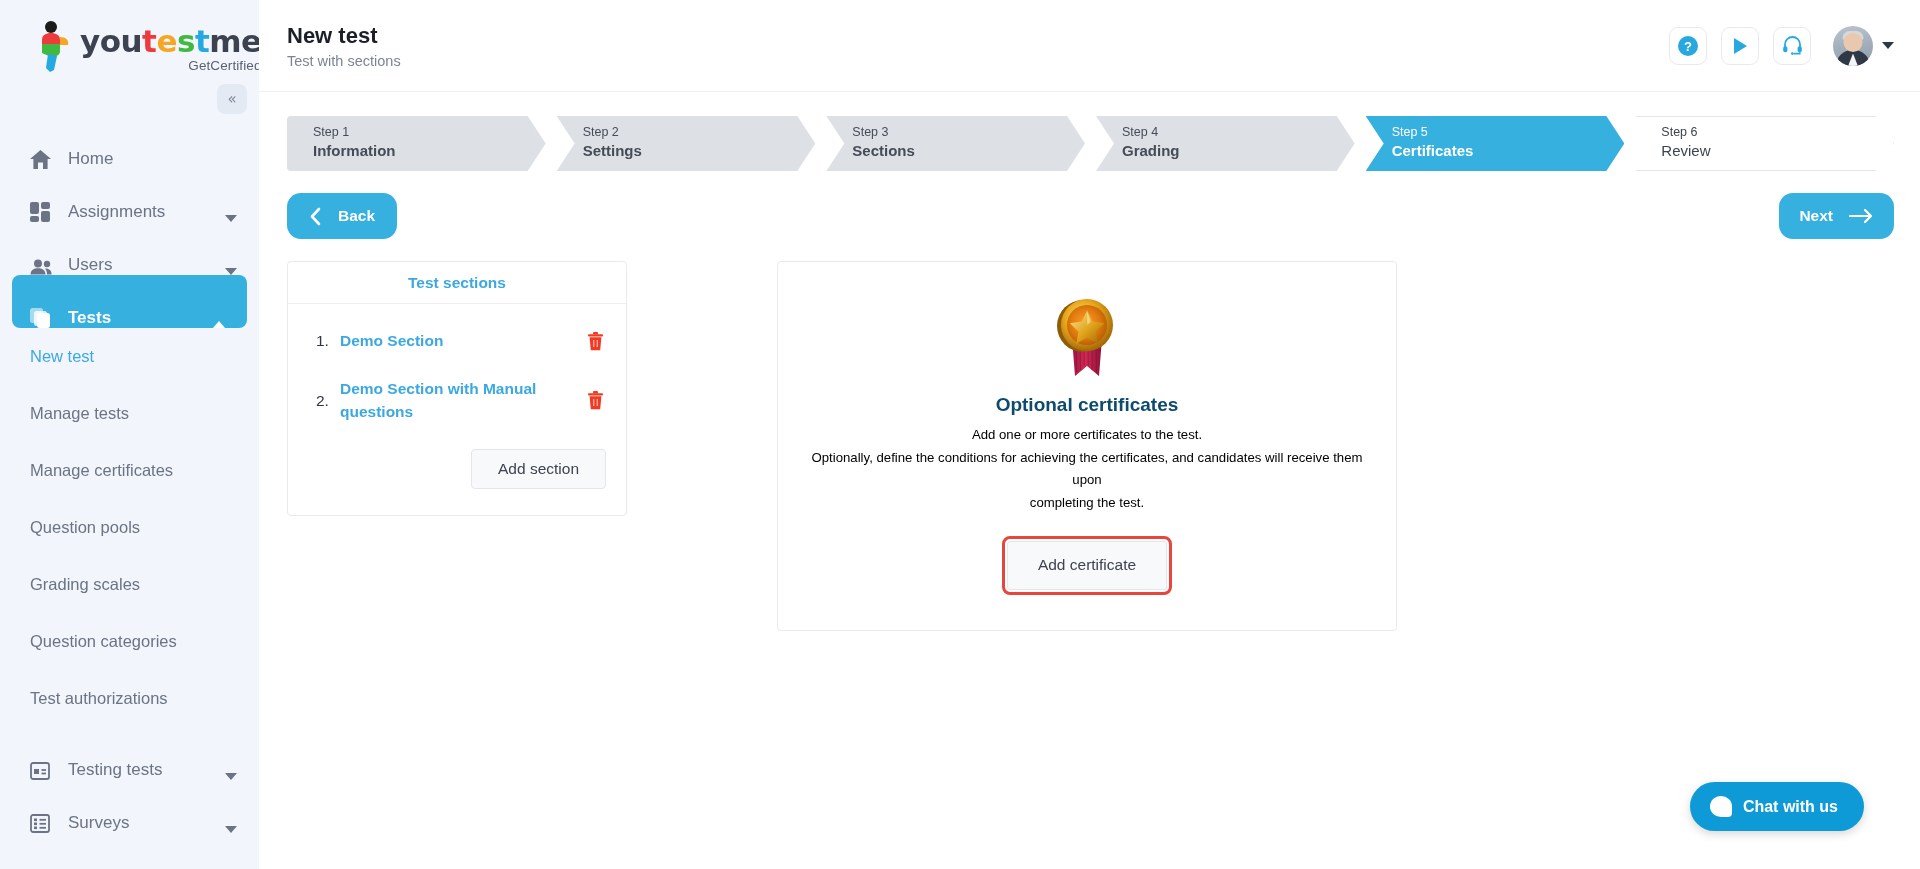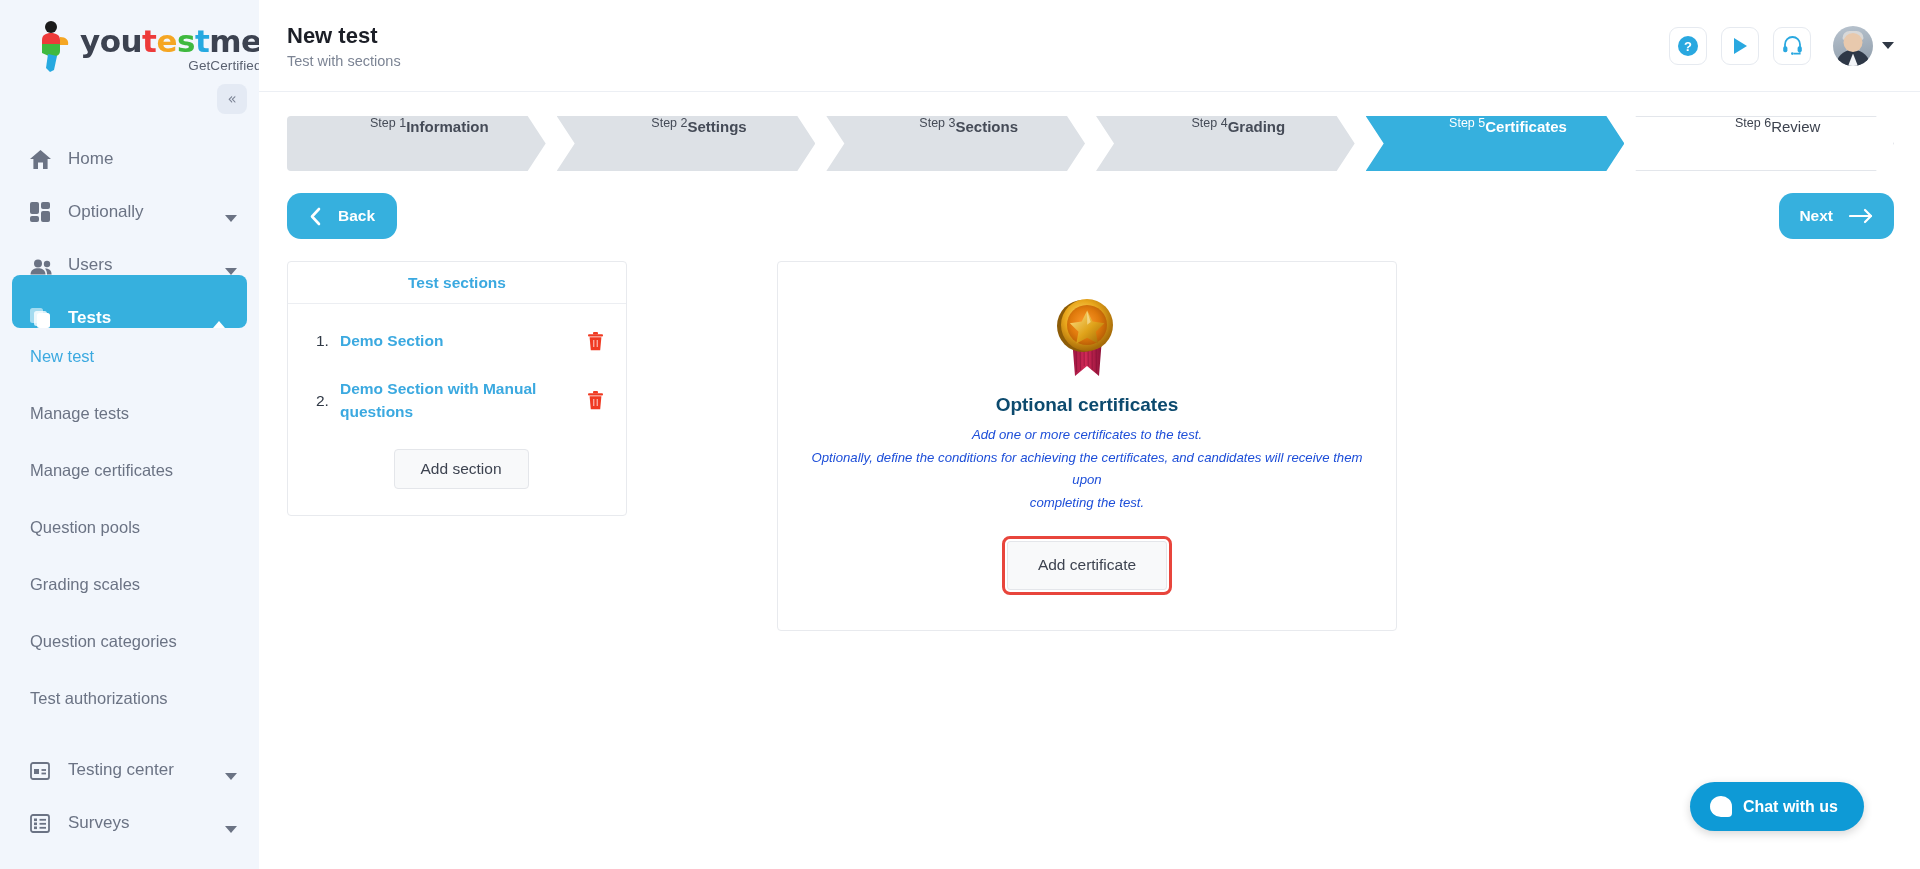--- a/index.html
+++ b/index.html
@@ -130,21 +130,21 @@
     border-left: 6px solid transparent; border-right: 6px solid transparent;
     border-top: 7px solid #2f3845;
   }
 
   
   .content { padding: 24px 26px 0 28px; }
   .wizard { display: flex; align-items: stretch; height: 55px; }
   .step {
     position: relative; flex: 1 1 0;
     height: 55px;
-    display: flex; flex-direction: row; justify-content: center;
+    display: flex; flex-direction: column; justify-content: center;
     padding-left: 26px;
     margin-right: 11px;
     background: #dde1e6;
     color: #454b57;
     clip-path: polygon(0 0, calc(100% - 18px) 0, 100% 50%, calc(100% - 18px) 100%, 0 100%, 18px 50%);
   }
   .step:first-child {
     clip-path: polygon(0 0, calc(100% - 18px) 0, 100% 50%, calc(100% - 18px) 100%, 0 100%);
     border-radius: 4px 0 0 4px;
   }
@@ -187,39 +187,39 @@
     margin-bottom: 26px;
   }
   .section-idx {
     width: 24px; flex: 0 0 24px; color: #2f3845; font-size: 15.5px;
   }
   .section-name {
     flex: 1; color: #3ba9e0; font-size: 15.5px; font-weight: bold;
     line-height: 1.45; cursor: pointer; padding-right: 14px;
   }
   .trash-btn { width: 22px; flex: 0 0 22px; cursor: pointer; display: flex; align-items: center; justify-content: center; }
-  .add-section-wrap { display: flex; justify-content: center; margin-top: 6px; }
+  .add-section-wrap { display: flex; justify-content: flex-end; margin-top: 6px; }
   .btn-light {
     background: #f8f9fa; border: 1px solid #e4e6ea; border-radius: 4px;
     height: 40px; padding: 0 26px; font-size: 15.5px; color: #3d4350;
     cursor: pointer; font-family: "Liberation Sans", sans-serif;
   }
 
   .cert-card {
     margin-left: 150px;
     width: 620px; flex: 0 0 620px;
     border: 1px solid #e8eaee; border-radius: 4px;
     background: #fff;
     padding: 34px 30px 40px;
     text-align: center;
     align-self: flex-start;
   }
   .medal { width: 76px; height: 82px; margin: 0 auto 16px; position: relative; }
   .cert-title { font-size: 19px; font-weight: bold; color: #0c4a6e; margin-bottom: 8px; }
-  .cert-desc { font-size: 13.2px; color: #1d4ed8; line-height: 1.72; font-style: italic; }
+  .cert-desc { font-size: 13.2px; color: #000000; line-height: 1.72; }
   .add-cert-wrap { display: flex; justify-content: center; margin-top: 26px; }
   .btn-highlight {
     background: #f8f9fa; border: 1px solid #e4e6ea; border-radius: 3px;
     height: 49px; padding: 0 30px; font-size: 15.5px; color: #3d4350;
     cursor: pointer; outline: 3px solid #e8453c; outline-offset: 2px;
     font-family: "Liberation Sans", sans-serif;
   }
 
   
   .chat-btn {
@@ -279,21 +279,21 @@
 
       <div class="nav-item">
         <span class="nav-ico">
           <svg width="20" height="20" viewBox="0 0 20 20" fill="currentColor">
             <rect x="0" y="0" width="9" height="12" rx="2"></rect>
             <rect x="11" y="0" width="9" height="7" rx="2"></rect>
             <rect x="0" y="14" width="9" height="6" rx="2"></rect>
             <rect x="11" y="9" width="9" height="11" rx="2"></rect>
           </svg>
         </span>
-        <span class="nav-label">Optionally</span>
+        <span class="nav-label">Assignments</span>
         <span class="caret"></span>
       </div>
 
       <div class="nav-item">
         <span class="nav-ico">
           <svg width="22" height="16" viewBox="0 0 22 16" fill="currentColor">
             <circle cx="8" cy="4.5" r="4"></circle>
             <circle cx="17" cy="5" r="3.2"></circle>
             <path d="M0.5 15.5 C0.5 11 4 9.2 8 9.2 C12 9.2 15.5 11 15.5 15.5 Z"></path>
             <path d="M15 9.6 C18.6 9.6 21.6 11 21.6 15.5 L17 15.5 C17 13 16.3 11 15 9.6 Z"></path>
@@ -327,21 +327,21 @@
 
       <div class="nav-item">
         <span class="nav-ico">
           <svg width="20" height="18" viewBox="0 0 20 18" fill="none" stroke="currentColor" stroke-width="1.8">
             <rect x="1" y="1" width="18" height="16" rx="2"></rect>
             <rect x="4" y="7" width="5" height="5" fill="currentColor" stroke="none"></rect>
             <line x1="11.5" y1="8" x2="16" y2="8"></line>
             <line x1="11.5" y1="11.5" x2="16" y2="11.5"></line>
           </svg>
         </span>
-        <span class="nav-label">Testing center</span>
+        <span class="nav-label">Testing tests</span>
         <span class="caret"></span>
       </div>
 
       <div class="nav-item">
         <span class="nav-ico">
           <svg width="20" height="19" viewBox="0 0 20 19" fill="none" stroke="currentColor" stroke-width="1.8">
             <rect x="1" y="1" width="18" height="17" rx="2"></rect>
             <rect x="4" y="4.5" width="3" height="2.6" fill="currentColor" stroke="none"></rect>
             <rect x="4" y="8.5" width="3" height="2.6" fill="currentColor" stroke="none"></rect>
             <rect x="4" y="12.5" width="3" height="2.6" fill="currentColor" stroke="none"></rect>

